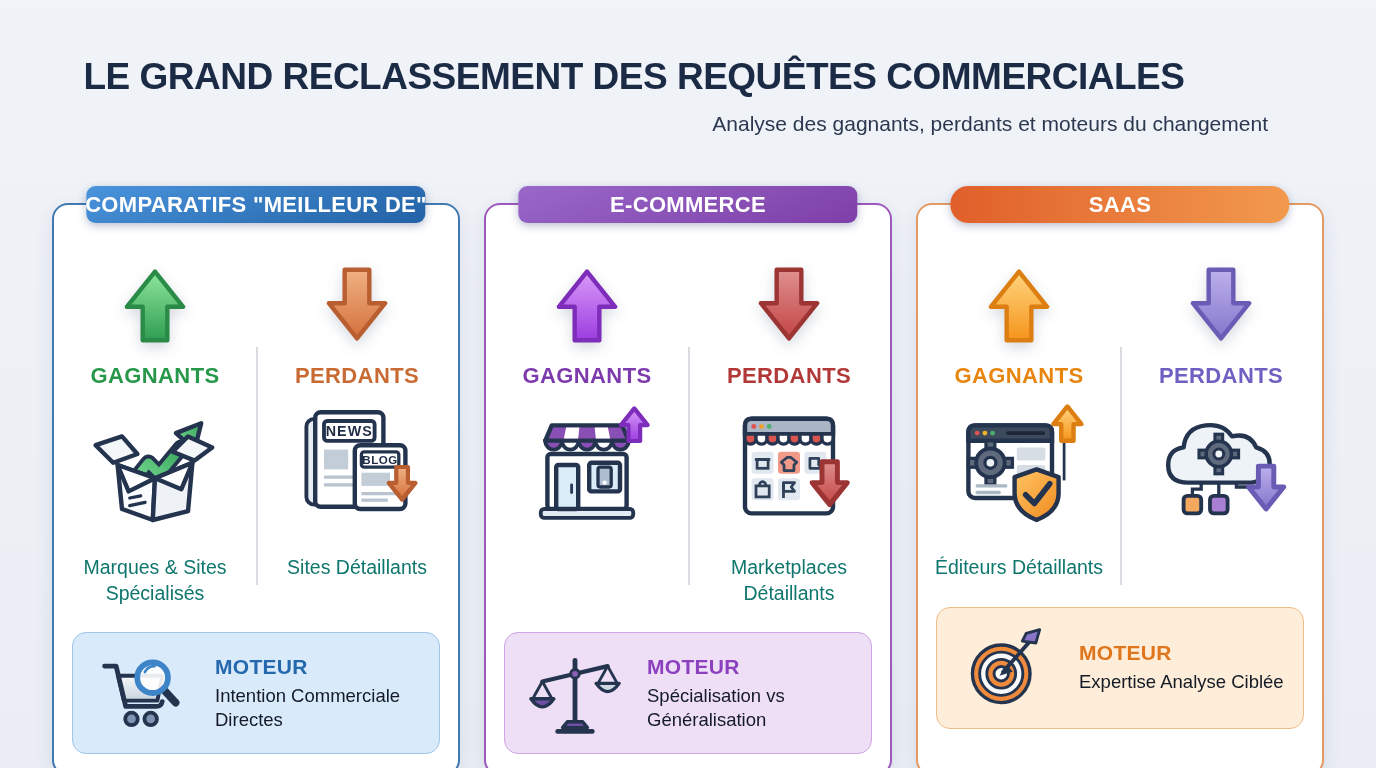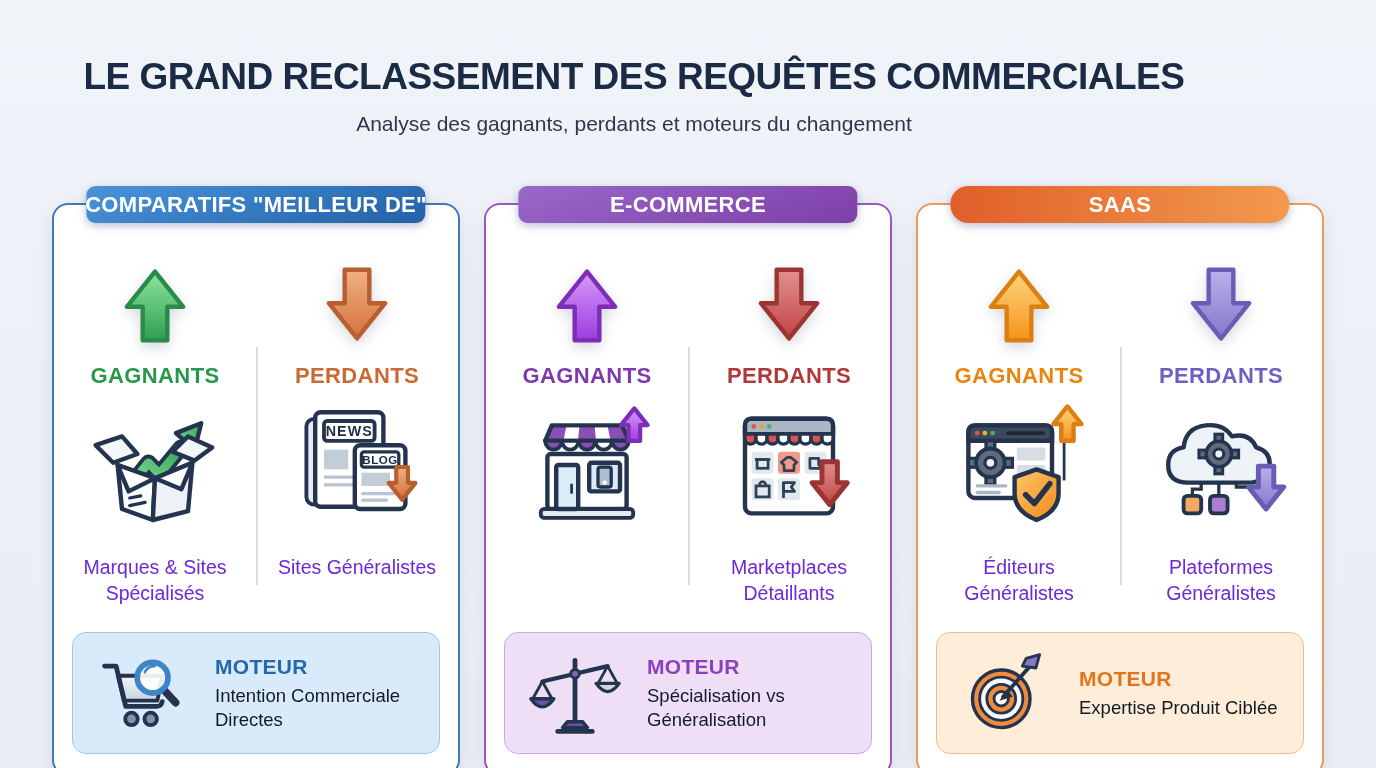--- a/index.html
+++ b/index.html
@@ -11,21 +11,21 @@
   }
   .stage { position:relative; width:1268px; height:768px; }
 
   
   .page-title {
     text-align:center; padding-top:56px;
     font-size:37px; font-weight:bold; letter-spacing:-0.5px;
     color:#1b2a45;
   }
   .page-subtitle {
-    text-align:center; margin-top:14px;
+    text-align:right; margin-top:14px;
     font-size:21px; color:#2c3850;
   }
 
   
   .cards {
     position:absolute; left:52px; top:203px;
     width:1272px; display:flex; gap:24px;
   }
   .card {
     position:relative; flex:1 1 0;
@@ -59,21 +59,21 @@
   }
   .arrow-slot { height:104px; display:flex; align-items:flex-end; justify-content:center; }
   .big-arrow { filter:drop-shadow(0 5px 7px rgba(40,60,90,0.20)); }
   .side-label { margin-top:14px; font-size:22px; font-weight:bold; letter-spacing:0.4px; }
   .c1-w { color:#27984a; } .c1-l { color:#c96a33; }
   .c2-w { color:#7d3aad; } .c2-l { color:#b23838; }
   .c3-w { color:#e8850f; } .c3-l { color:#6e60c2; }
   .icon-slot { height:150px; margin-top:10px; display:flex; align-items:flex-start; justify-content:center; }
   .caption {
     margin-top:6px; max-width:182px; text-align:center;
-    font-size:19.5px; line-height:1.32; color:#6d28d9;
+    font-size:19.5px; line-height:1.32; color:#0f766e;
   }
 
   
   .driver {
     margin:26px 18px 0 18px;
     border-radius:14px; border:1.5px solid;
     display:flex; align-items:center;
     padding:12px 16px 12px 22px; min-height:116px;
   }
   .card--c1 .driver { background:#d9eafa; border-color:#9fc6e8; }
@@ -193,21 +193,21 @@
               <rect x="64" y="48" width="34" height="14" rx="2.5" fill="#ffffff" stroke="#24344f" stroke-width="3"></rect>
               <text x="81" y="59" font-size="10.5" text-anchor="middle" fill="#1f2d45" letter-spacing="0.5">BLOG</text>
               <rect x="64" y="67" width="26" height="12" fill="#c3cdd8"></rect>
               <line x1="64" y1="86" x2="96" y2="86" stroke="#b9c4d0" stroke-width="3"></line>
               <line x1="64" y1="92" x2="88" y2="92" stroke="#b9c4d0" stroke-width="3"></line>
               <g transform="translate(82,58) scale(0.38)">
                 <path d="M36 10 L36 48 L18 48 L50 88 L82 48 L64 48 L64 10 Z" fill="url(#g-dn1)" stroke="#b85e30" stroke-width="10" stroke-linejoin="round"></path>
               </g>
             </svg>
           </div>
-          <div class="caption">Sites Généralistes</div>
+          <div class="caption">Sites Détaillants</div>
         </div>
       </div>
 
       <div class="driver">
         <svg width="96" height="96" viewBox="0 0 100 100">
           <polygon points="24,32 70,32 65,58 30,58" fill="url(#g-basket)" stroke="#24344f" stroke-width="4" stroke-linejoin="round"></polygon>
           <path d="M10 22 H22 L32 64 H64 Q69 64 70 59" fill="none" stroke="#24344f" stroke-width="5" stroke-linecap="round" stroke-linejoin="round"></path>
           <circle cx="38" cy="77" r="6.5" fill="#7f94b3" stroke="#24344f" stroke-width="4"></circle>
           <circle cx="58" cy="77" r="6.5" fill="#7f94b3" stroke="#24344f" stroke-width="4"></circle>
           <line x1="71" y1="46" x2="84" y2="60" stroke="#24344f" stroke-width="8" stroke-linecap="round"></line>
@@ -355,21 +355,21 @@
               <rect x="58" y="60" width="26" height="15" rx="2" fill="#d6dde5"></rect>
               <line x1="22" y1="79" x2="48" y2="79" stroke="#aab7c4" stroke-width="3" stroke-linecap="round"></line>
               <line x1="22" y1="85" x2="42" y2="85" stroke="#aab7c4" stroke-width="3" stroke-linecap="round"></line>
               <path d="M76 64 L96 71 V86 Q96 102 76 110 Q56 102 56 86 V71 Z" fill="url(#g-shield)" stroke="#24344f" stroke-width="4" stroke-linejoin="round"></path>
               <polyline points="66,87 74,95 88,77" fill="none" stroke="#24344f" stroke-width="5" stroke-linecap="round" stroke-linejoin="round"></polyline>
               <g transform="translate(84,2) scale(0.4)">
                 <path d="M36 90 L36 52 L18 52 L50 12 L82 52 L64 52 L64 90 Z" fill="url(#g-up3)" stroke="#dd7e12" stroke-width="10" stroke-linejoin="round"></path>
               </g>
             </svg>
           </div>
-          <div class="caption">Éditeurs Généralistes</div>
+          <div class="caption">Éditeurs Détaillants</div>
         </div>
 
         <div class="divider"></div>
 
         <div class="col">
           <div class="arrow-slot">
             <svg class="big-arrow" width="88" height="88" viewBox="0 0 100 100">
               <path d="M36 10 L36 48 L18 48 L50 88 L82 48 L64 48 L64 10 Z" fill="url(#g-dn3)" stroke="#6a5bb5" stroke-width="5" stroke-linejoin="round"></path>
             </svg>
           </div>
@@ -388,35 +388,34 @@
                 <circle cx="0" cy="0" r="11.5" fill="#5f6b7d" stroke="#24344f" stroke-width="3.2"></circle>
                 <circle cx="0" cy="0" r="4.5" fill="#eef3f8" stroke="#24344f" stroke-width="2.8"></circle>
               </g>
               <rect x="26" y="88" width="16" height="16" rx="3.5" fill="#f5a860" stroke="#24344f" stroke-width="3.5"></rect>
               <rect x="50" y="88" width="16" height="16" rx="3.5" fill="#a97fd4" stroke="#24344f" stroke-width="3.5"></rect>
               <g transform="translate(76,56) scale(0.5)">
                 <path d="M36 10 L36 48 L18 48 L50 88 L82 48 L64 48 L64 10 Z" fill="url(#g-dn3)" stroke="#6a5bb5" stroke-width="9" stroke-linejoin="round"></path>
               </g>
             </svg>
           </div>
-          <div class="caption">Plateformes Généralistes</div>
         </div>
       </div>
 
       <div class="driver">
         <svg width="96" height="96" viewBox="0 0 100 100">
           <circle cx="44" cy="56" r="30" fill="#f08a3c" stroke="#24344f" stroke-width="3.5"></circle>
           <circle cx="44" cy="56" r="22.5" fill="#f7f9fb" stroke="#24344f" stroke-width="3"></circle>
           <circle cx="44" cy="56" r="15" fill="#f08a3c" stroke="#24344f" stroke-width="3"></circle>
           <circle cx="44" cy="56" r="7.5" fill="#ffffff" stroke="#24344f" stroke-width="3"></circle>
           <line x1="46" y1="54" x2="74" y2="22" stroke="#24344f" stroke-width="4" stroke-linecap="round"></line>
           <polygon points="70,14 84,10 80,24 66,22" fill="#8a76c8" stroke="#24344f" stroke-width="3" stroke-linejoin="round"></polygon>
           <polygon points="42,58 50,46 56,54" fill="#24344f"></polygon>
         </svg>
         <div class="driver-text">
           <div class="driver-label">MOTEUR</div>
-          <div class="driver-desc">Expertise Produit Ciblée</div>
+          <div class="driver-desc">Expertise Analyse Ciblée</div>
         </div>
       </div>
     </div>
 
   </div>
 </div>
 
 </body></html>

